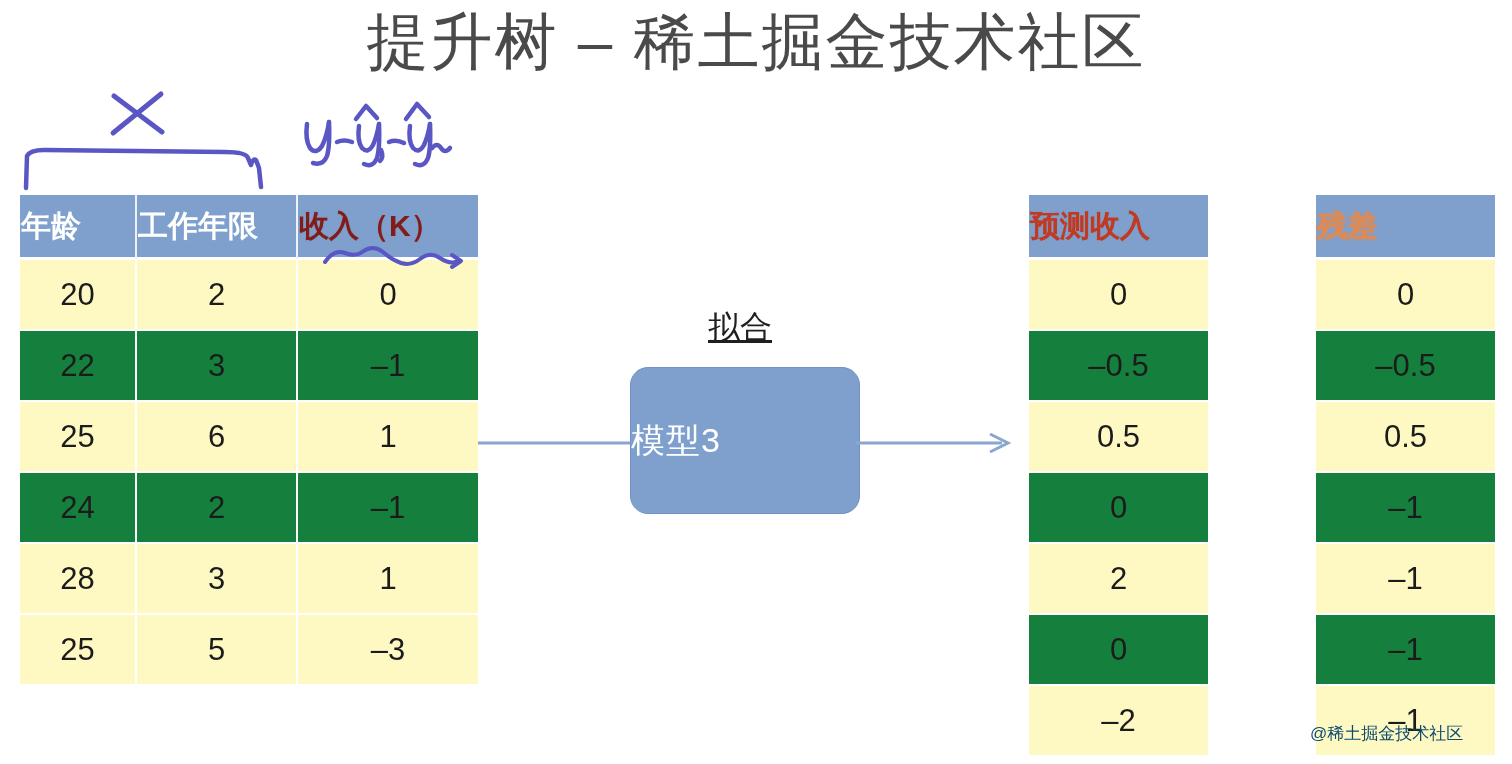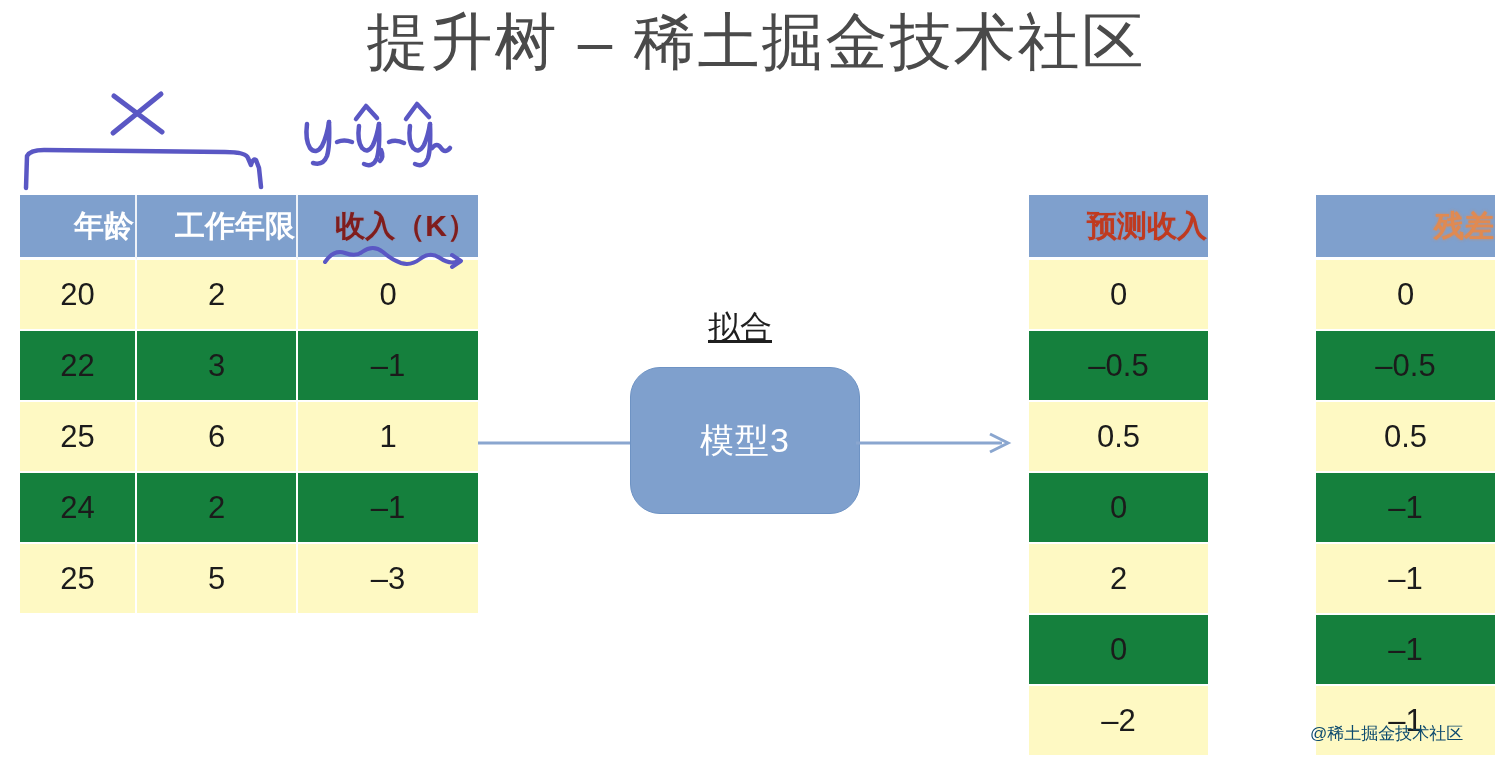--- a/index.html
+++ b/index.html
@@ -32,21 +32,21 @@
 
   
   .data-table {
     position: absolute;
     border-collapse: separate;
     border-spacing: 0;
   }
   .data-table .hdr {
     height: 60px;
     background: #7fa0cd;
-    text-align: right;
+    text-align: left;
     vertical-align: middle;
     font-size: 30px;
     font-weight: bold;
     color: #ffffff;
     border-right: 2px solid #eef2f8;
     border-bottom: 3px solid #ffffff;
     white-space: nowrap;
   }
   .data-table .hdr:last-child { border-right: none; }
   .data-table .hdr.accent-red { color: #7f1d1d; text-shadow: 0 0 1px rgba(178,63,34,.45); }
@@ -78,24 +78,24 @@
     text-decoration: underline;
   }
   #model-box {
     position: absolute;
     left: 630px;
     top: 367px;
     width: 228px;
     height: 145px;
     background: #7fa0cd;
     border: 1px solid #6e93c4;
-    border-radius: 30px;
+    border-radius: 18px;
     display: flex;
     align-items: center;
-    justify-content: center;
+    justify-content: flex-start;
   }
   #model-box-label {
     font-size: 34px;
     color: #ffffff;
     letter-spacing: 1px;
   }
 
   .flow-arrow {
     position: absolute;
     top: 430px;
@@ -155,20 +155,25 @@
       <td class="cell">25</td>
       <td class="cell">6</td>
       <td class="cell">1</td>
     </tr>
     <tr class="band-b">
       <td class="cell">24</td>
       <td class="cell">2</td>
       <td class="cell">–1</td>
     </tr>
     <tr class="band-a">
+      <td class="cell">28</td>
+      <td class="cell">3</td>
+      <td class="cell">1</td>
+    </tr>
+    <tr class="band-a">
       <td class="cell">25</td>
       <td class="cell">5</td>
       <td class="cell">–3</td>
     </tr>
   </tbody>
 </table>
 
 <table class="data-table" id="table-prediction" style="left:1029px; top:195px; width:179px;">
   <colgroup>
       <col style="width:179px">

